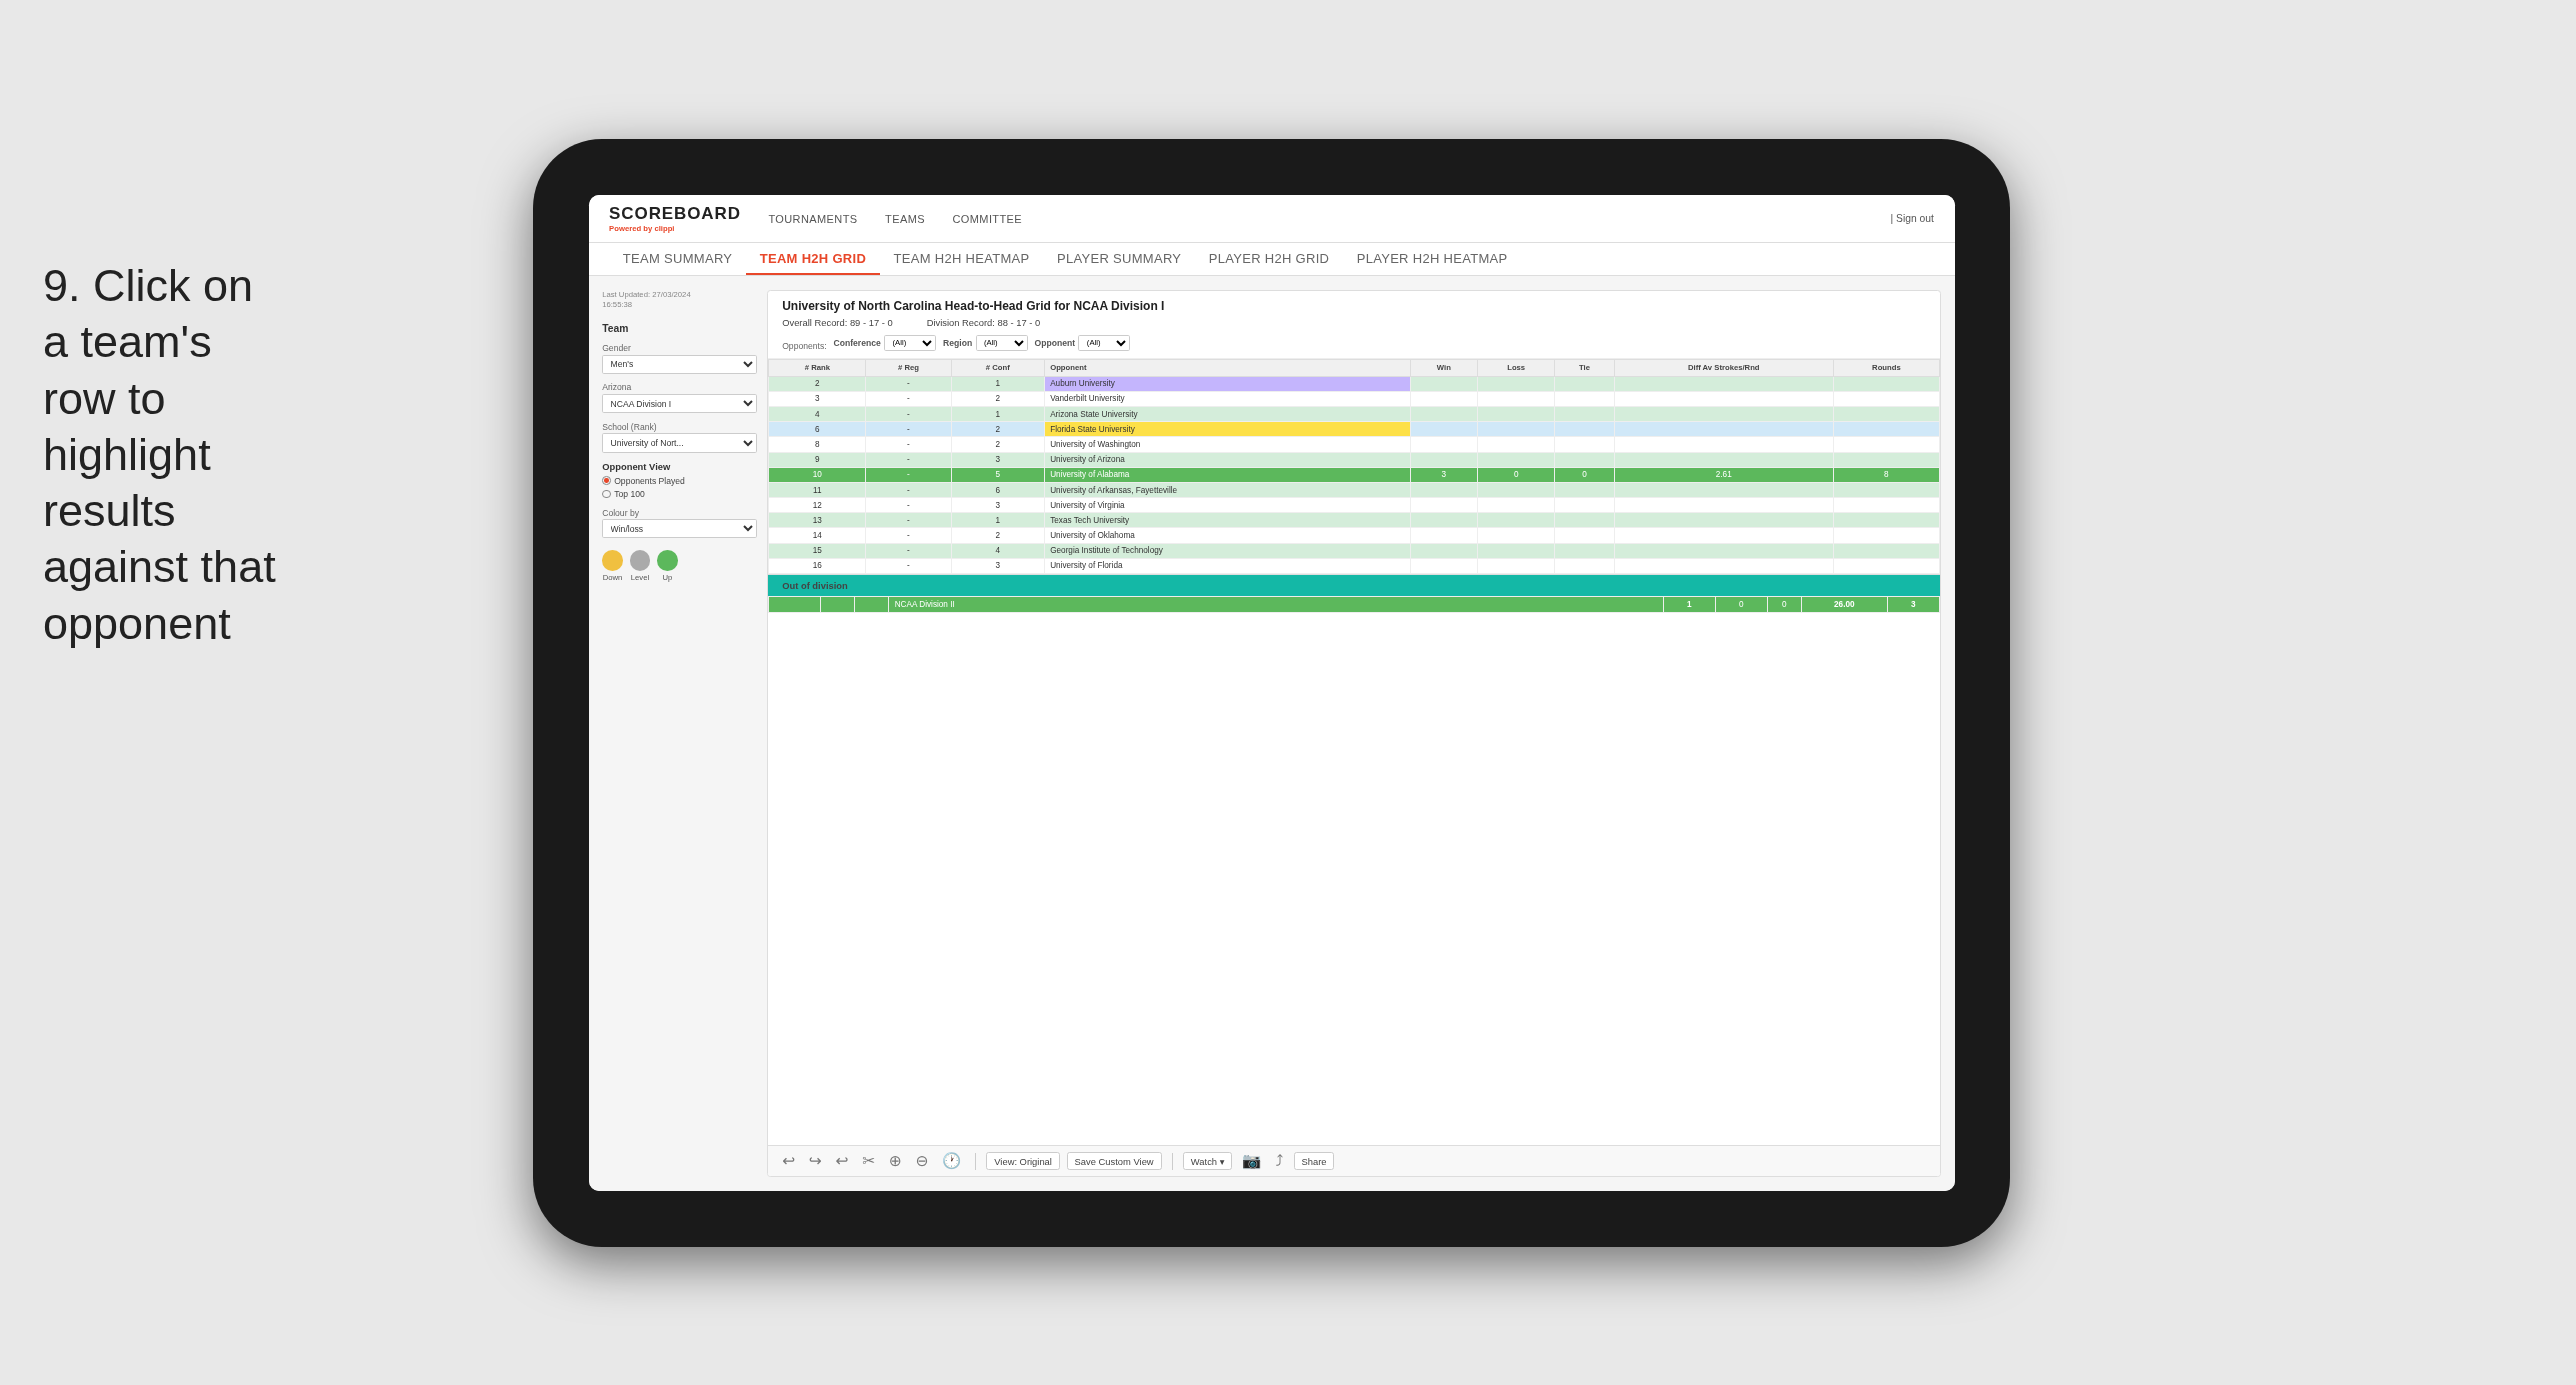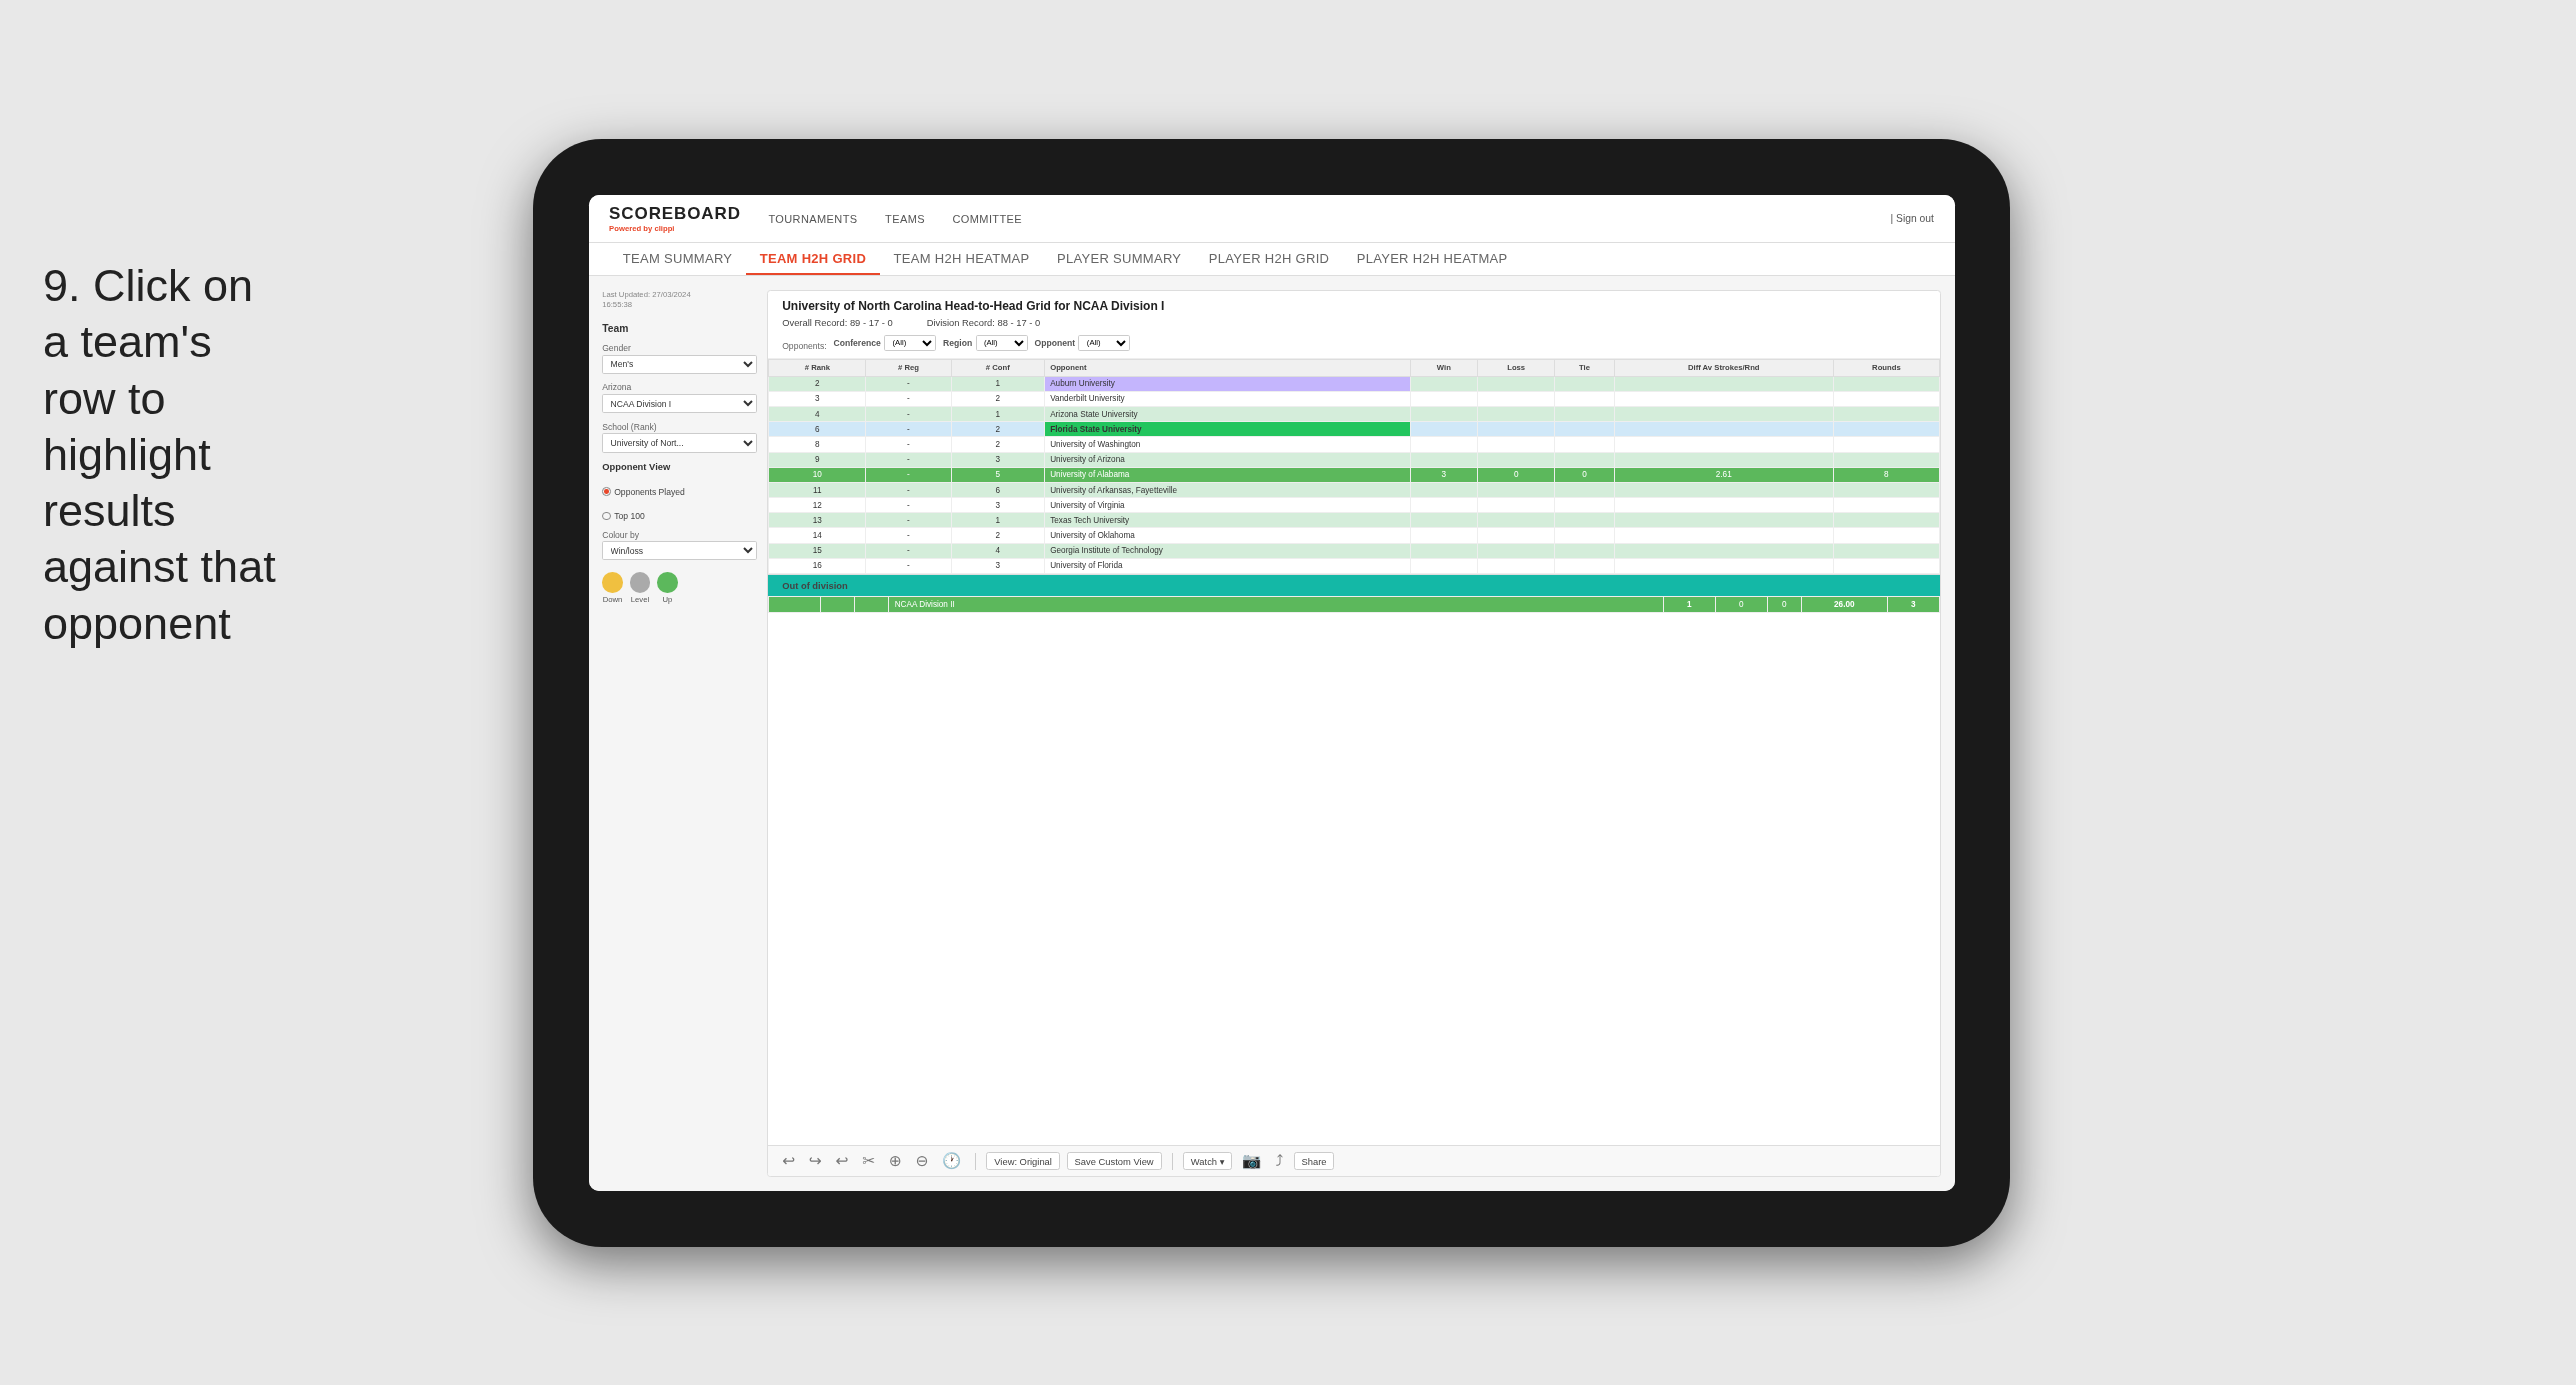--- a/index.html
+++ b/index.html
@@ -193,21 +193,20 @@
       gap: 3.4px;
       margin-top: 1.7px;
     }
 
     .panel-radio-item {
       display: flex;
       align-items: center;
       gap: 3.4px;
       font-size: 8.6px;
       color: #444;
-      margin-top: 11px;
     }
 
     .radio-dot {
       width: 8.6px;
       height: 8.6px;
       border-radius: 50%;
       border: 1.3px solid #888;
       display: flex;
       align-items: center;
       justify-content: center;
@@ -578,21 +577,21 @@
                     <td class="center" style="background: rgb(212, 237, 218);"></td>
                     <td class="center" style="background: rgb(212, 237, 218);"></td>
                     <td class="center" style="background: rgb(212, 237, 218);"></td>
                     <td class="center" style="background: rgb(212, 237, 218);"></td>
                     <td class="center" style="background: rgb(212, 237, 218);"></td>
                   </tr>
                   <tr>
                     <td class="center" style="background: rgb(208, 232, 248);">6</td>
                     <td class="center" style="background: rgb(208, 232, 248);">-</td>
                     <td class="center" style="background: rgb(208, 232, 248);">2</td>
-                    <td style="background: #22c55e; font-weight: bold;">Florida State University</td>
+                    <td style="background: #fde047;">Florida State University</td>
                     <td class="center" style="background: rgb(208, 232, 248);"></td>
                     <td class="center" style="background: rgb(208, 232, 248);"></td>
                     <td class="center" style="background: rgb(208, 232, 248);"></td>
                     <td class="center" style="background: rgb(208, 232, 248);"></td>
                     <td class="center" style="background: rgb(208, 232, 248);"></td>
                   </tr>
                   <tr>
                     <td class="center">8</td>
                     <td class="center">-</td>
                     <td class="center">2</td>

